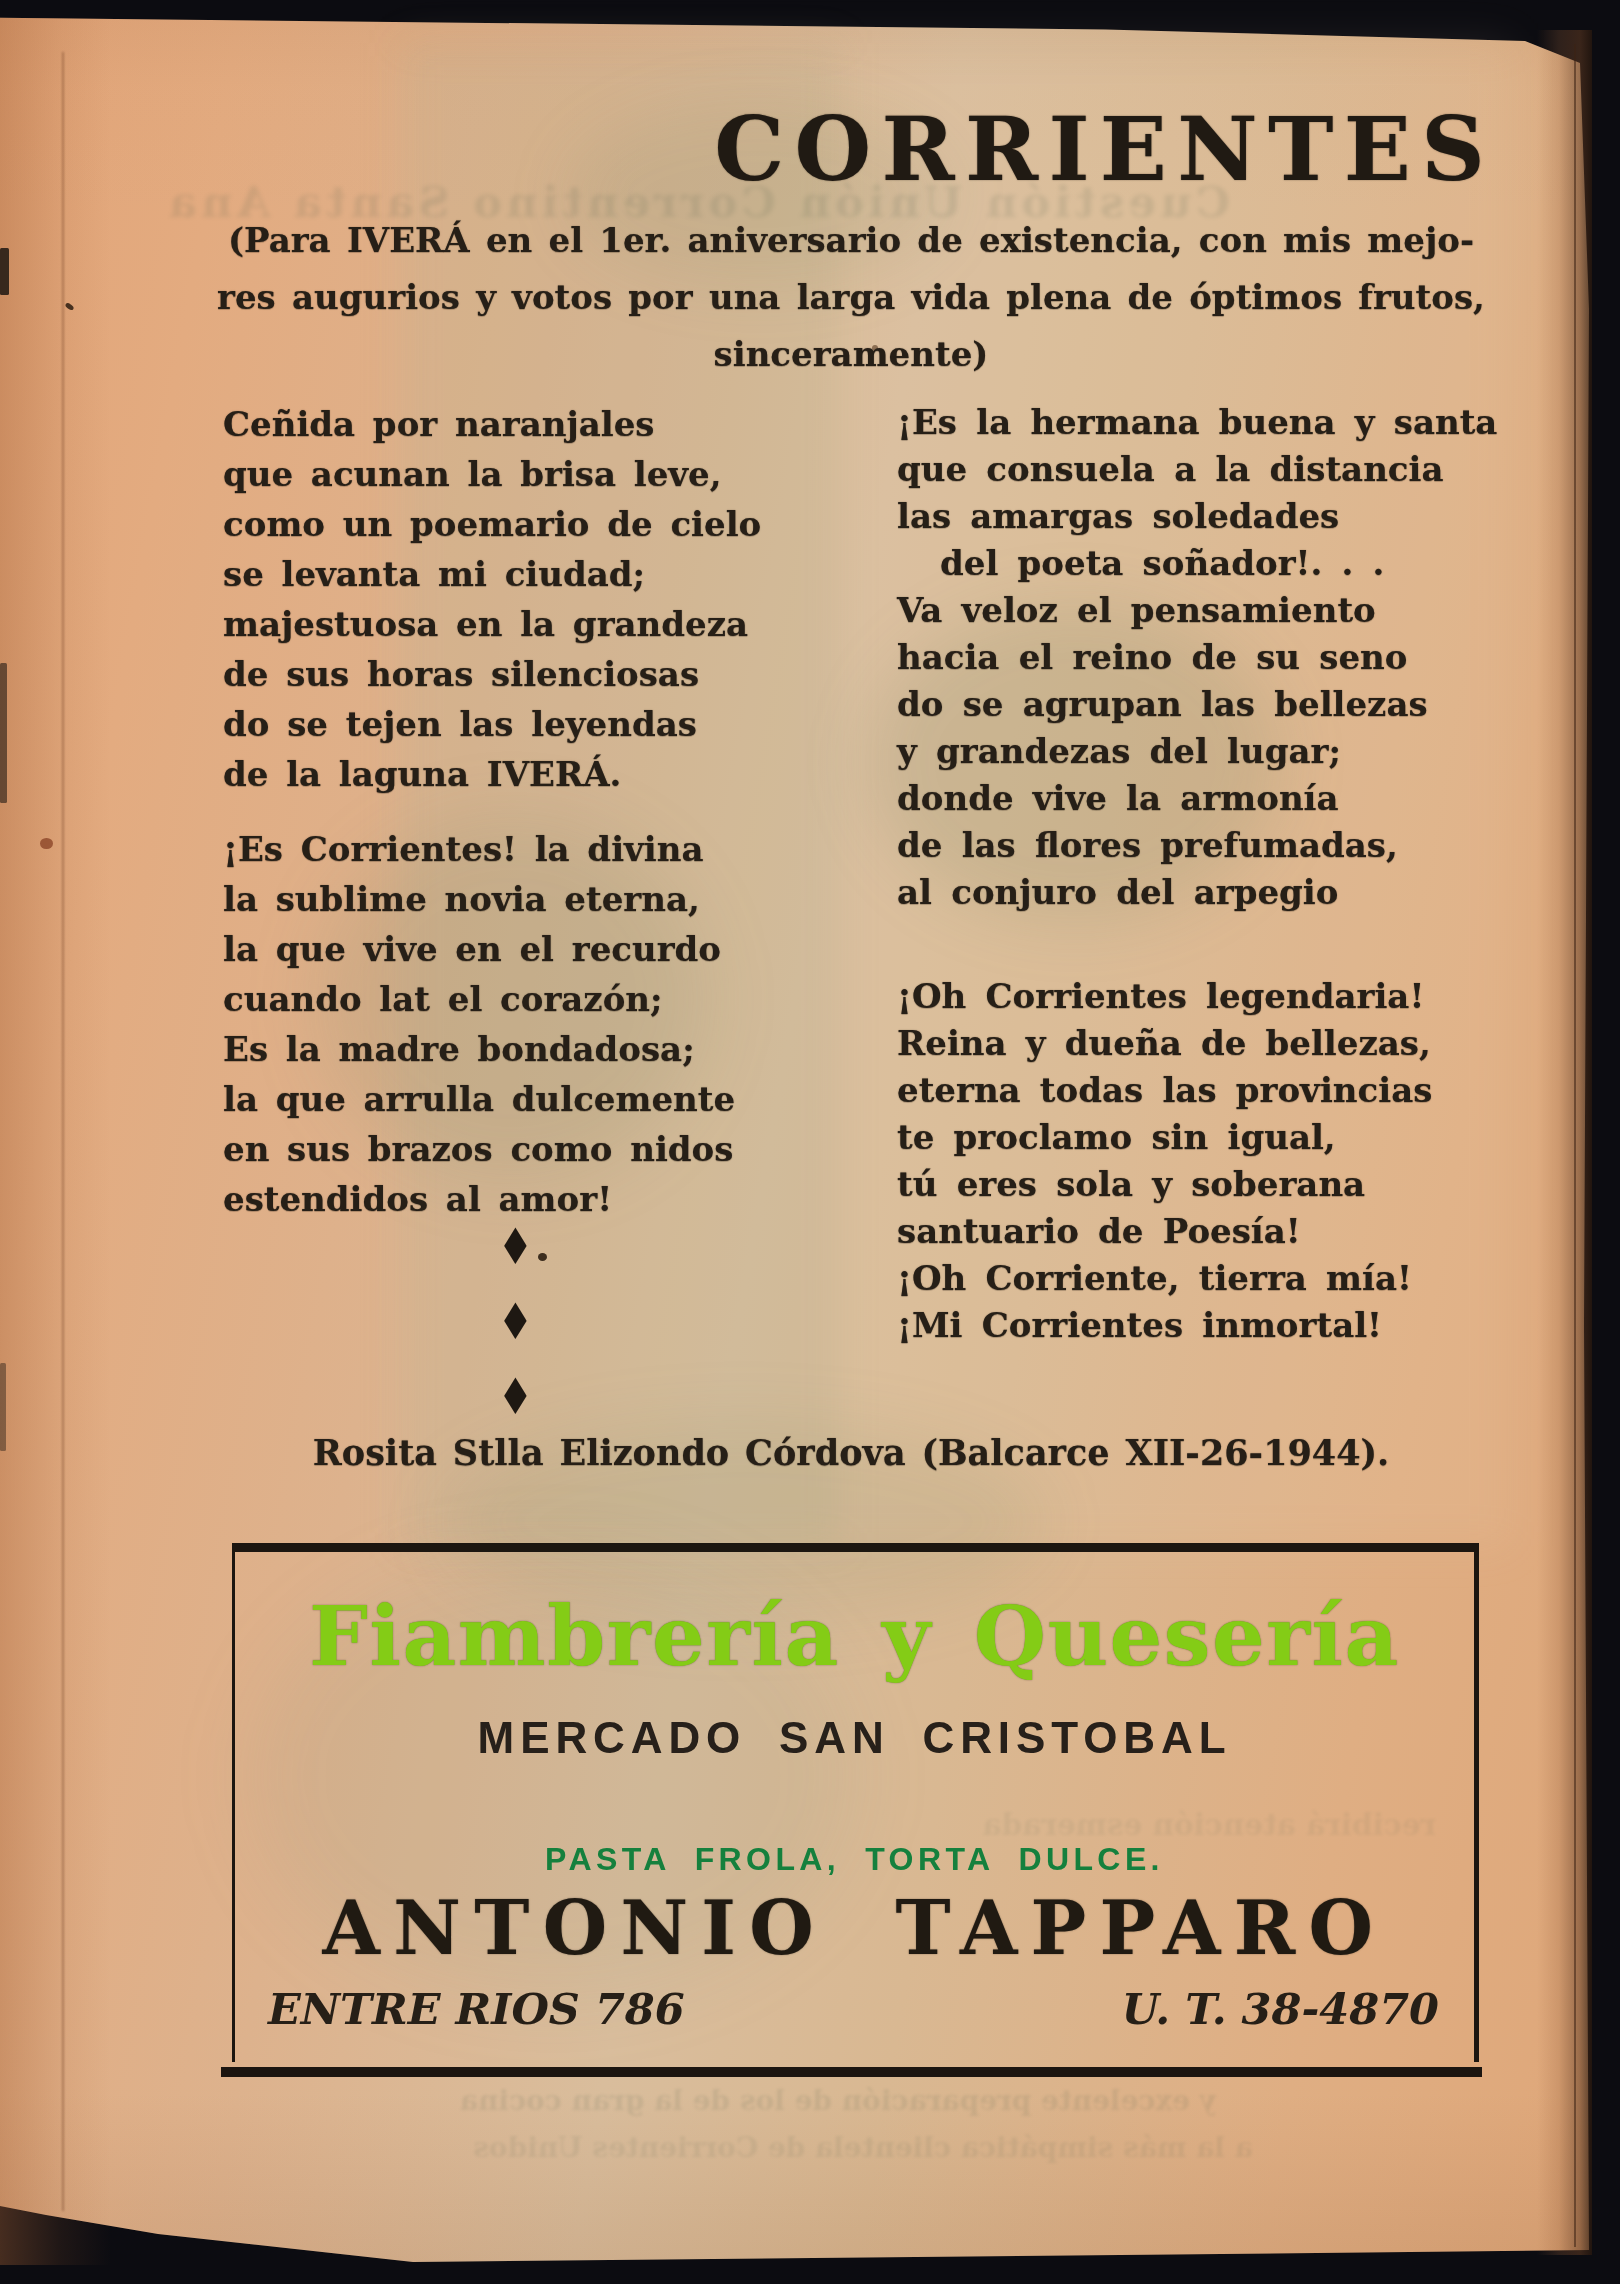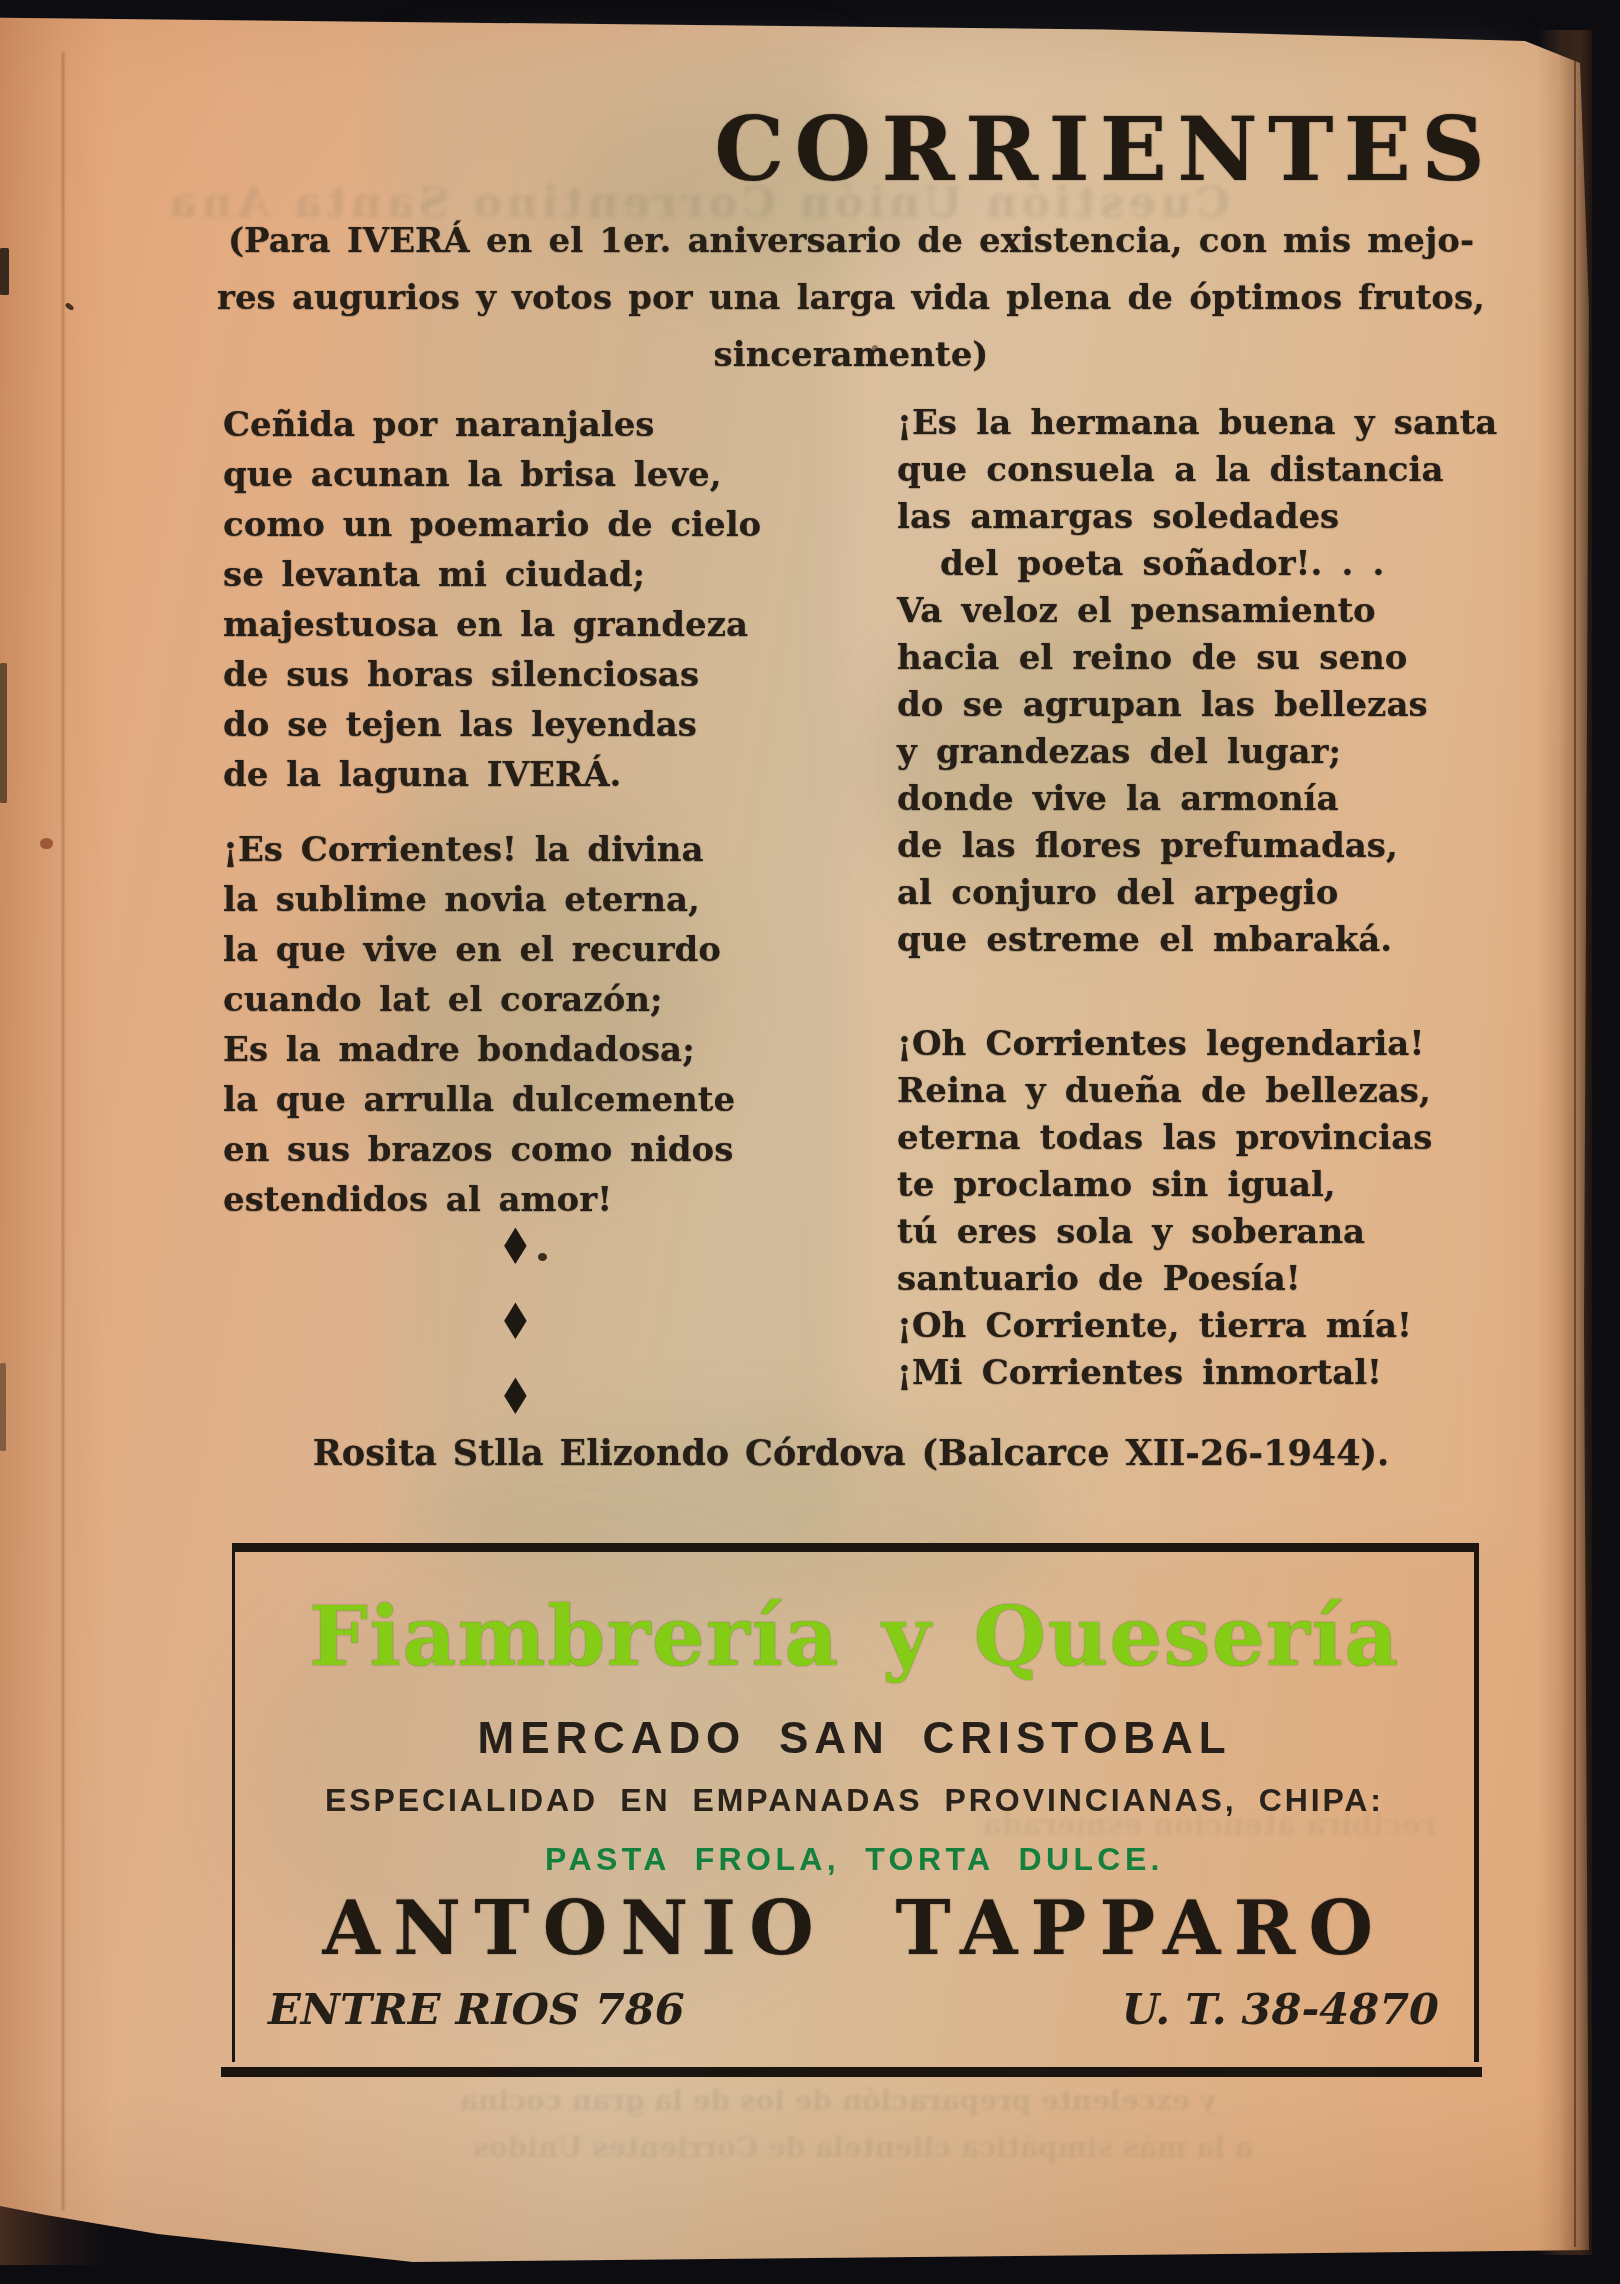--- a/index.html
+++ b/index.html
@@ -160,21 +160,20 @@
         <div class="pl">que consuela a la distancia</div>
         <div class="pl">las amargas soledades</div>
         <div class="pl">del poeta soñador!. . .</div>
         <div class="pl">Va veloz el pensamiento</div>
         <div class="pl">hacia el reino de su seno</div>
         <div class="pl">do se agrupan las bellezas</div>
         <div class="pl">y grandezas del lugar;</div>
         <div class="pl">donde vive la armonía</div>
         <div class="pl">de las flores prefumadas,</div>
         <div class="pl">al conjuro del arpegio</div>
-        <div class="pl">que estreme el mbaraká.</div>
       </div>
     <div class="stanza stanza-2">
         <div class="pl">¡Oh Corrientes legendaria!</div>
         <div class="pl">Reina y dueña de bellezas,</div>
         <div class="pl">eterna todas las provincias</div>
         <div class="pl">te proclamo sin igual,</div>
         <div class="pl">tú eres sola y soberana</div>
         <div class="pl">santuario de Poesía!</div>
         <div class="pl">¡Oh Corriente, tierra mía!</div>
         <div class="pl">¡Mi Corrientes inmortal!</div>
@@ -185,21 +184,20 @@
     <span class="diamond">♦</span>
     <span class="diamond">♦</span>
     <span class="diamond">♦</span>
   </div>
 
   <div class="author-line ink">Rosita Stlla Elizondo Córdova (Balcarce XII-26-1944).</div>
 
   <div class="ad-box">
     <div class="ad-title">Fiambrería y Quesería</div>
     <div class="ad-sub">MERCADO SAN CRISTOBAL</div>
-    <div class="ad-line1">ESPECIALIDAD EN EMPANADAS PROVINCIANAS, CHIPA:</div>
     <div class="ad-line2">PASTA FROLA, TORTA DULCE.</div>
     <div class="ad-name">ANTONIO TAPPARO</div>
     <div class="ad-bottom">
       <span>ENTRE RIOS 786</span>
       <span>U. T. 38-4870</span>
     </div>
   </div>
   <div class="ad-rule"></div>
 
 </div>

